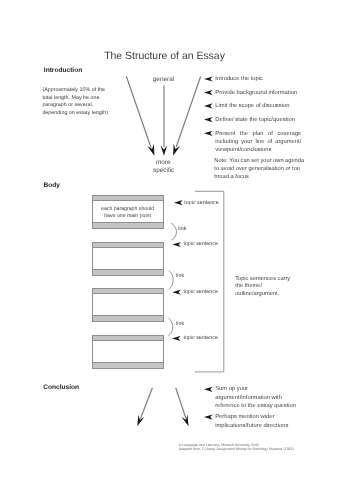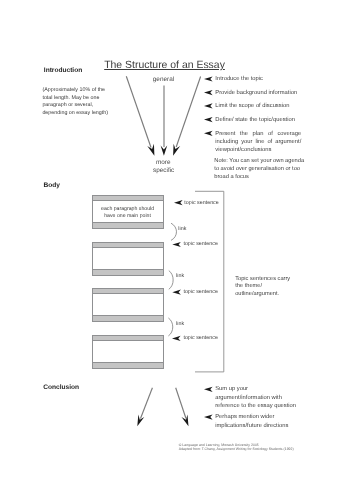--- a/index.html
+++ b/index.html
@@ -3,21 +3,21 @@
 <meta charset="utf-8">
 <style>
   html,body{margin:0;padding:0;background:#ffffff;}
   body{width:354px;height:500px;overflow:hidden;
        font-family:"Liberation Sans",sans-serif;color:#3f3f3f;
        -webkit-font-smoothing:antialiased;text-rendering:geometricPrecision;}
   #page{position:relative;width:354px;height:500px;background:#fff;}
   .abs{position:absolute;}
 
   
-  #title{left:104.2px;top:60px;font-size:10.45px;color:#3b3b3b;white-space:nowrap;text-decoration:underline;}
+  #title{left:104.2px;top:51px;font-size:10.45px;color:#3b3b3b;white-space:nowrap;}
   .sec-head{font-size:6.6px;font-weight:bold;color:#1e1e1e;}
   #h-intro{left:43.8px;top:67.3px;}
   #h-body{left:43.5px;top:181.7px;}
   #h-concl{left:43.2px;top:383.8px;}
 
   
   .small{font-size:5.8px;line-height:8.35px;color:#3e3e3e;}
   #intro-para{left:42.4px;top:87.1px;width:70px;font-size:5.35px;line-height:7.62px;color:#3a3a3a;}
   .bullet-row{left:215.3px;width:86px;}
   .concl-row{left:215.2px;width:84px;line-height:8.5px;}

